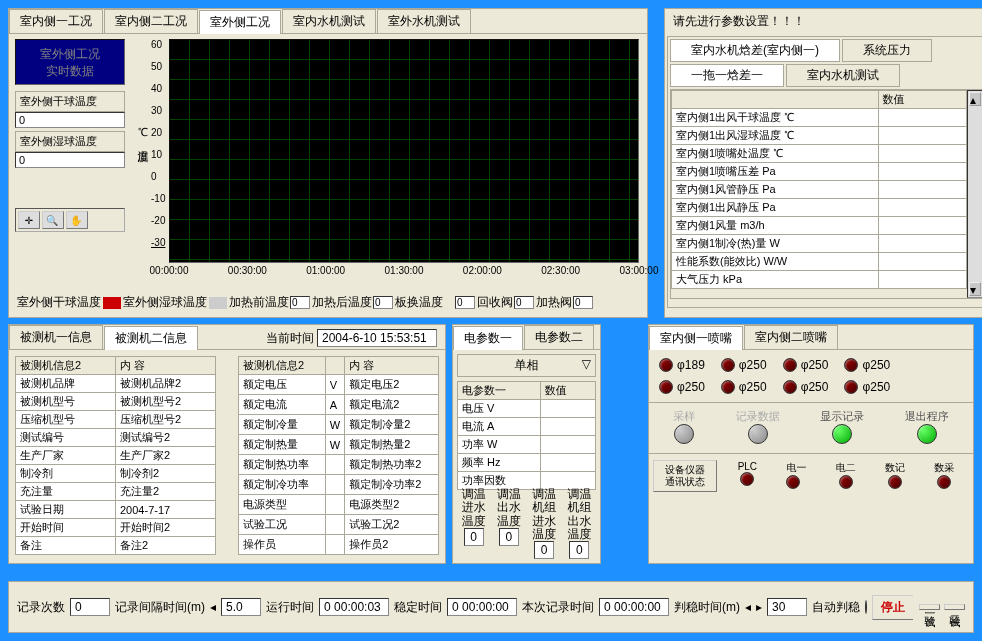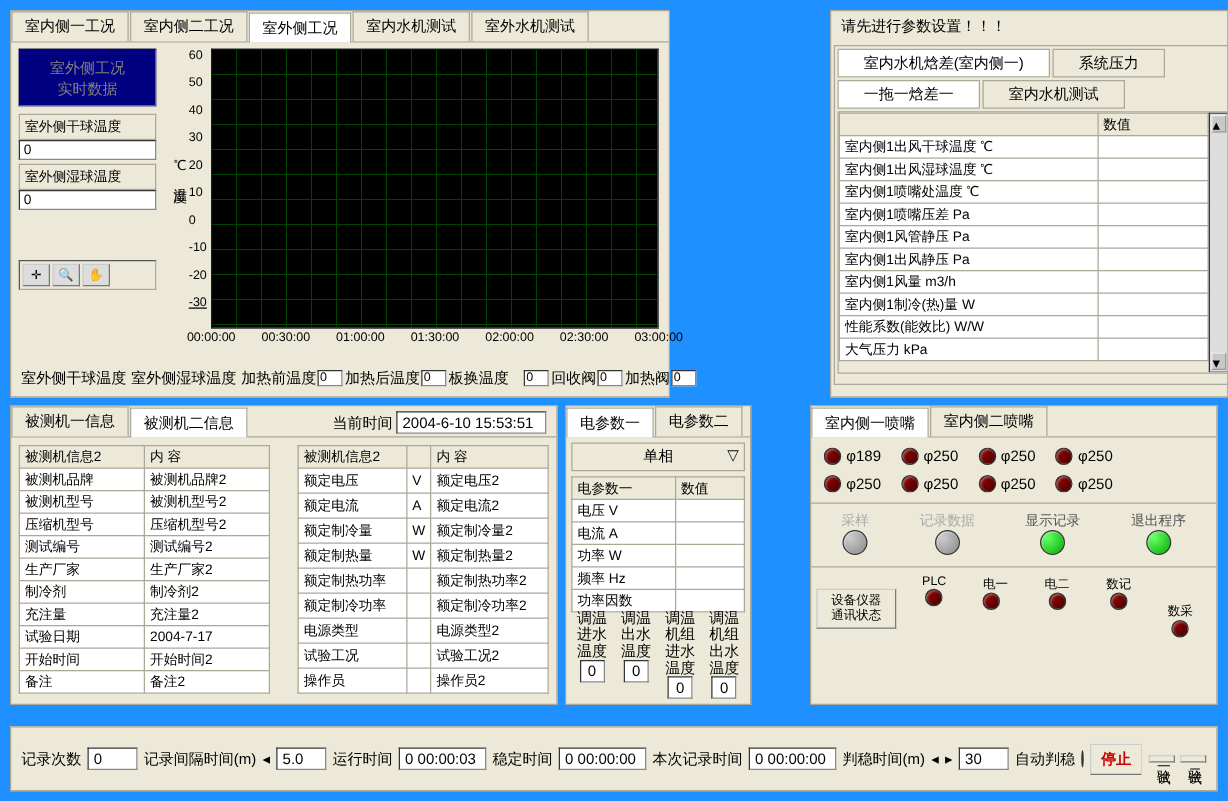--- a/index.html
+++ b/index.html
@@ -34,21 +34,21 @@
 .title-msg { color: #000; font-size: 12px; padding: 4px 8px; }
 .subtab-row { display: flex; gap: 2px; margin: 2px; }
 .subtab { border: 1px solid #aca899; padding: 2px 20px; background: #ece9d8; cursor: pointer; }
 .subtab.active { background: #fff; }
 .label-txt { font-size: 11px; color: #555; }
 .vert-text { writing-mode: vertical-rl; text-orientation: upright; font-size: 11px; }
 </style>
 </head>
 <body>
 
-<div class="panel" style="left:8px; top:8px; width:528px; height:310px;">
+<div class="panel" style="left:8px; top:8px; width:640px; height:310px;">
   <div class="tab-row" id="top-tabs">
       <div class="tab">室内侧一工况</div>
       <div class="tab">室内侧二工况</div>
       <div class="tab active">室外侧工况</div>
       <div class="tab">室内水机测试</div>
       <div class="tab">室外水机测试</div>
     </div>
   <div style="position:absolute; left:6px; top:30px; width:110px;">
     <div class="blue-box" style="height:46px;">
       <div>室外侧工况</div>
@@ -408,21 +408,21 @@
       <div style="text-align: center;"><div class="label-txt" style="">显示记录</div><span class="led green-on" style="width:20px;height:20px;"></span></div>
       <div style="text-align: center;"><div class="label-txt" style="">退出程序</div><span class="led green-on" style="width:20px;height:20px;"></span></div>
     </div>
   <div style="display:flex; align-items:center; padding:6px 4px; border-top:1px solid #aca899; gap:6px;">
     <button class="btn" style="width:64px; font-size:10px; line-height:1.2;">设备仪器通讯状态</button>
     <div style="flex:1; display:flex; justify-content:space-around;" id="comm-leds">
         <div style="text-align: center;"><div style="font-size:10px;">PLC</div><span class="led red-off"></span></div>
         <div style="text-align: left;"><div style="font-size:10px;">电一</div><span class="led red-off"></span></div>
         <div style="text-align: center;"><div style="font-size:10px;">电二</div><span class="led red-off"></span></div>
         <div style="text-align: center;"><div style="font-size:10px;">数记</div><span class="led red-off"></span></div>
-        <div style="text-align: center;"><div style="font-size:10px;margin-top:22px;">数采</div><span class="led red-off"></span></div>
+        <div style="text-align: center;"><div style="font-size:10px;">数采</div><span class="led red-off"></span></div>
       </div>
   </div>
 </div>
 
 <div class="panel" style="left:8px; bottom:8px; width:966px; height:52px; display:flex; align-items:center; padding:0 8px; gap:6px;">
   <div class="status-row" style="flex:1; gap:5px;">
     <span>记录次数</span>
       <span class="num-box">0</span>
     <span>记录间隔时间(m)</span>
     <span>◂</span>

